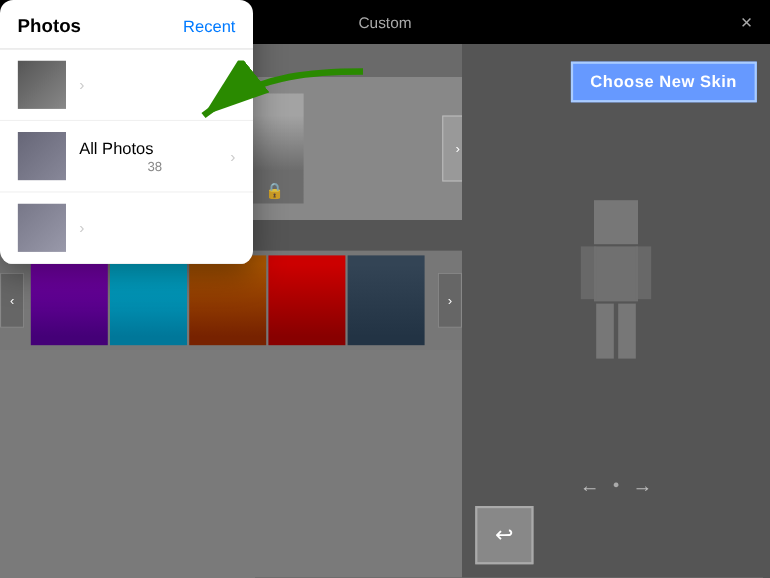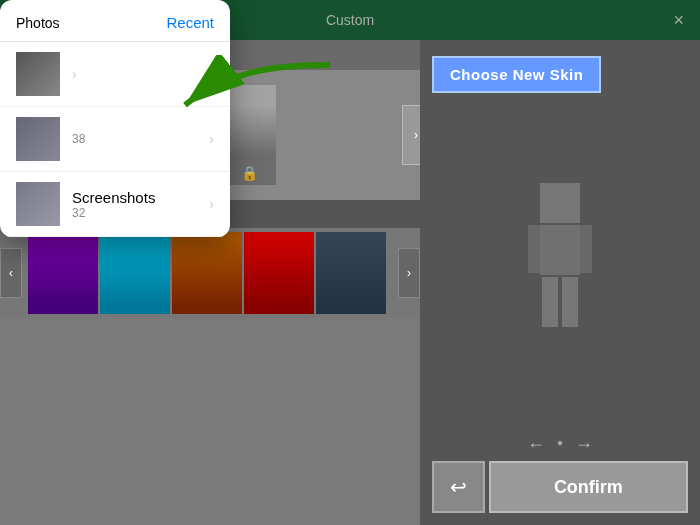--- a/index.html
+++ b/index.html
@@ -17,21 +17,21 @@
       height: 525px;
       position: relative;
       background: #6b6b6b;
     }
 
     
     .top-bar {
       position: absolute;
       top: 0; left: 0; right: 0;
       height: 40px;
-      background: #14532d;
+      background: #000000;
       display: flex;
       align-items: center;
       justify-content: space-between;
       padding: 0 16px;
       z-index: 10;
     }
     .top-bar-title {
       color: #ccc;
       font-size: 16px;
       font-weight: bold;
@@ -197,22 +197,22 @@
     }
 
     .photos-header {
       display: flex;
       justify-content: space-between;
       align-items: center;
       padding: 14px 16px 10px;
       border-bottom: 1px solid #e0e0e0;
     }
     .photos-title {
-      font-size: 14px;
-      font-weight: 400;
+      font-size: 17px;
+      font-weight: 700;
       color: #000;
     }
     .photos-cancel {
       font-size: 15px;
       color: #007AFF;
       cursor: pointer;
     }
 
     .photo-album-item {
       display: flex;
@@ -238,20 +238,21 @@
     .photo-album-info {
       flex: 1;
     }
     .photo-album-name {
       font-size: 15px;
       color: #000;
     }
     .photo-album-count {
       font-size: 12px;
       color: #888;
+      text-align: center;
     }
     .photo-album-chevron {
       color: #ccc;
       font-size: 14px;
     }
 
     .my-albums-label {
       padding: 10px 16px 4px;
       font-size: 13px;
       color: #888;
@@ -406,21 +407,21 @@
         <div class="villain-char"></div>
         <div class="villain-char"></div>
       </div>
       <div class="right-nav-btn">›</div>
     </div>
 
   </div>
 
   <div class="right-panel">
 
-    <div style="width:100%; display:flex; justify-content:flex-start; margin-bottom: 0;">
+    <div style="width:100%; display:flex; justify-content:flex-end; margin-bottom: 0;">
       <button class="choose-skin-btn">Choose New Skin</button>
     </div>
 
     <div class="skin-preview">
       <div class="mc-char">
         <div class="mc-head"></div>
         <div style="position:relative; display:flex; justify-content:center;">
           <div style="position:absolute; left: calc(50% - 32px); top:0; width:14px; height:48px; background:#999; opacity:0.7;"></div>
           <div class="mc-body"></div>
           <div style="position:absolute; right: calc(50% - 32px); top:0; width:14px; height:48px; background:#999; opacity:0.7;"></div>
@@ -433,21 +434,20 @@
     </div>
 
     <div class="nav-arrows">
       <span style="cursor:pointer;">←</span>
       <span style="color:#aaa; font-size:10px;">●</span>
       <span style="cursor:pointer;">→</span>
     </div>
 
     <div class="bottom-controls">
       <button class="back-btn">↩</button>
-      <button class="confirm-btn">Confirm</button>
     </div>
   </div>
 
   <div class="photos-overlay">
     <div class="photos-header">
       <span class="photos-title">Photos</span>
       <span class="photos-cancel">Recent</span>
     </div>
 
     <div class="photo-album-item">
@@ -455,32 +455,29 @@
         <div class="photo-album-thumb-inner" style="background: linear-gradient(135deg, #555 0%, #888 100%);"></div>
       </div>
       <span class="photo-album-chevron">›</span>
     </div>
 
     <div class="photo-album-item">
       <div class="photo-album-thumb">
         <div class="photo-album-thumb-inner" style="background: linear-gradient(135deg, #667 0%, #889 100%);"></div>
       </div>
       <div class="photo-album-info">
+        <div class="photo-album-name">All Photos</div>
         <div class="photo-album-count">38</div>
       </div>
       <span class="photo-album-chevron">›</span>
     </div>
 
     <div class="photo-album-item">
       <div class="photo-album-thumb">
         <div class="photo-album-thumb-inner" style="background: linear-gradient(135deg, #778 0%, #99a 100%);"></div>
-      </div>
-      <div class="photo-album-info">
-        <div class="photo-album-name">Screenshots</div>
-        <div class="photo-album-count">32</div>
       </div>
       <span class="photo-album-chevron">›</span>
     </div>
 
   </div>
 
   <div class="green-arrow">
     <svg width="200" height="80" viewBox="0 0 200 80">
       <defs>
         <marker id="arrowhead" markerWidth="10" markerHeight="7" refX="10" refY="3.5" orient="auto">

